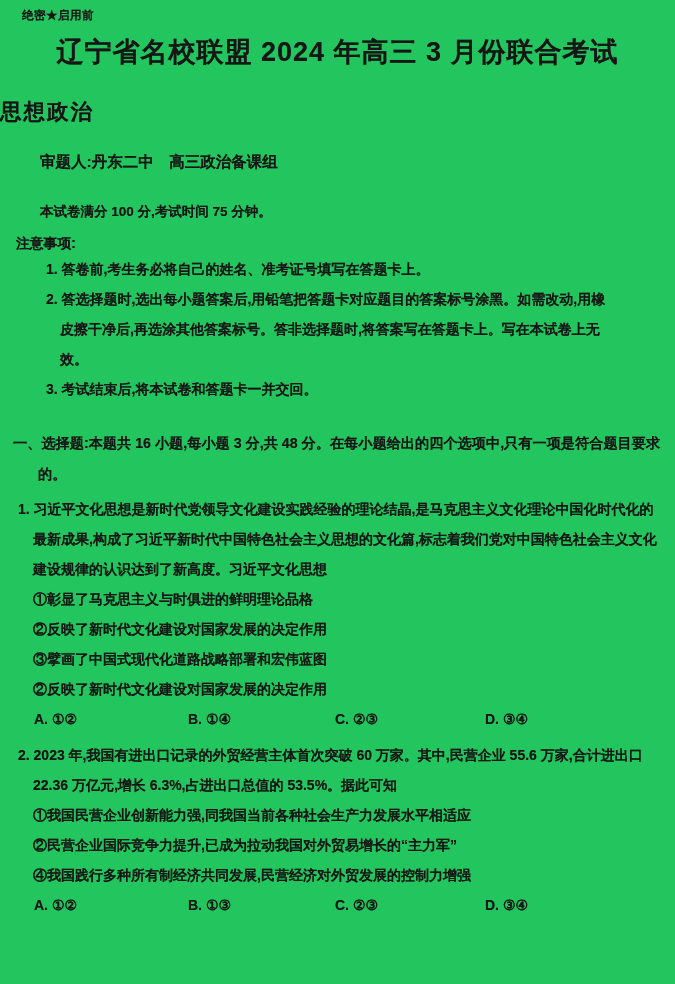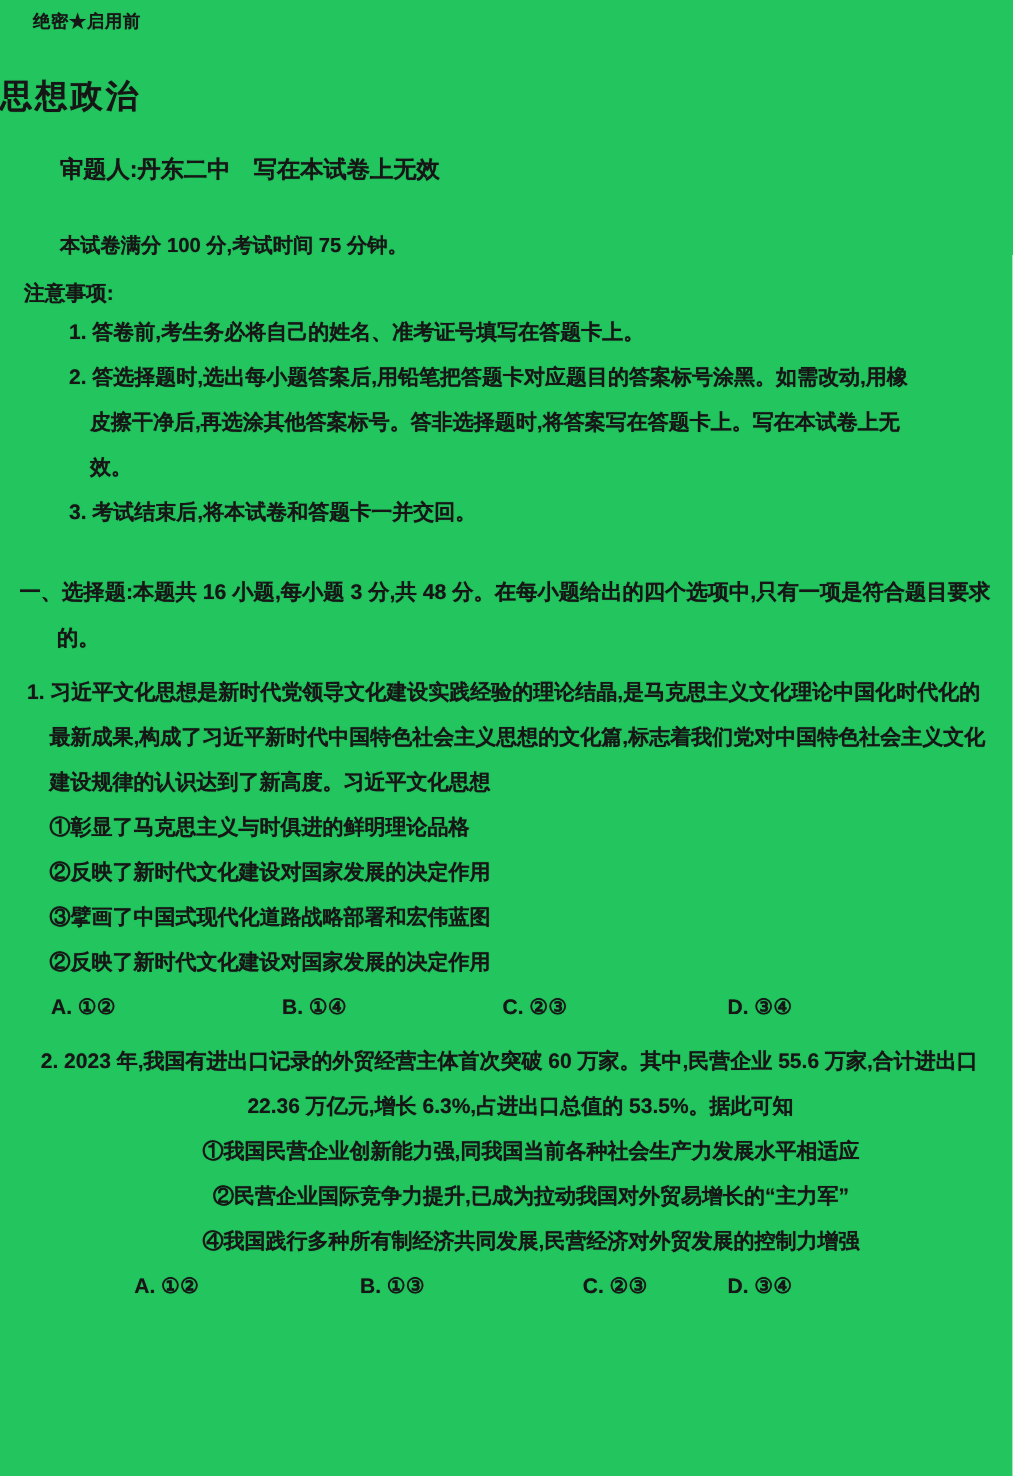--- a/index.html
+++ b/index.html
@@ -74,21 +74,21 @@
     padding-left: 38px;
     text-indent: -25px;
     padding-right: 10px;
     min-height: 62px;
   }
   .question {
     font-size: 14px;
     line-height: 30px;
   }
   .q1 { margin-top: 4px; }
-  .q2 { margin-top: 8px; text-align: center; }
+  .q2 { margin-top: 8px; }
   .stem {
     padding-left: 33px;
     text-indent: -15px;
     padding-right: 14px;
   }
   .q1 .stem { min-height: 90px; }
   .q2 .stem { min-height: 60px; }
   .sub-item { padding-left: 33px; }
   .choices {
     display: flex;
@@ -101,25 +101,26 @@
   .choices .choice:nth-child(2) { width: 147px; }
   .choices .choice:nth-child(3) { width: 150px; }
 </style>
 </head>
 <body>
 
 <div class="page">
 
   <div class="classification">绝密★启用前</div>
 
+  <h1 class="title">辽宁省名校联盟 2024 年高三 3 月份联合考试</h1>
 
   <h2 class="subject">思想政治</h2>
 
   <div class="meta">
-    <div>审题人:丹东二中　写在本试卷上无效</div>
+    <div>审题人:丹东二中　高三政治备课组</div>
   </div>
 
   <div class="exam-info">本试卷满分 100 分,考试时间 75 分钟。</div>
 
   <div class="notes-title">注意事项:</div>
 
   <div class="note note-plain">1. 答卷前,考生务必将自己的姓名、准考证号填写在答题卡上。</div>
   <div class="note note-hang">2. 答选择题时,选出每小题答案后,用铅笔把答题卡对应题目的答案标号涂黑。如需改动,用橡皮擦干净后,再选涂其他答案标号。答非选择题时,将答案写在答题卡上。写在本试卷上无效。</div>
   <div class="note note-plain">3. 考试结束后,将本试卷和答题卡一并交回。</div>
 

